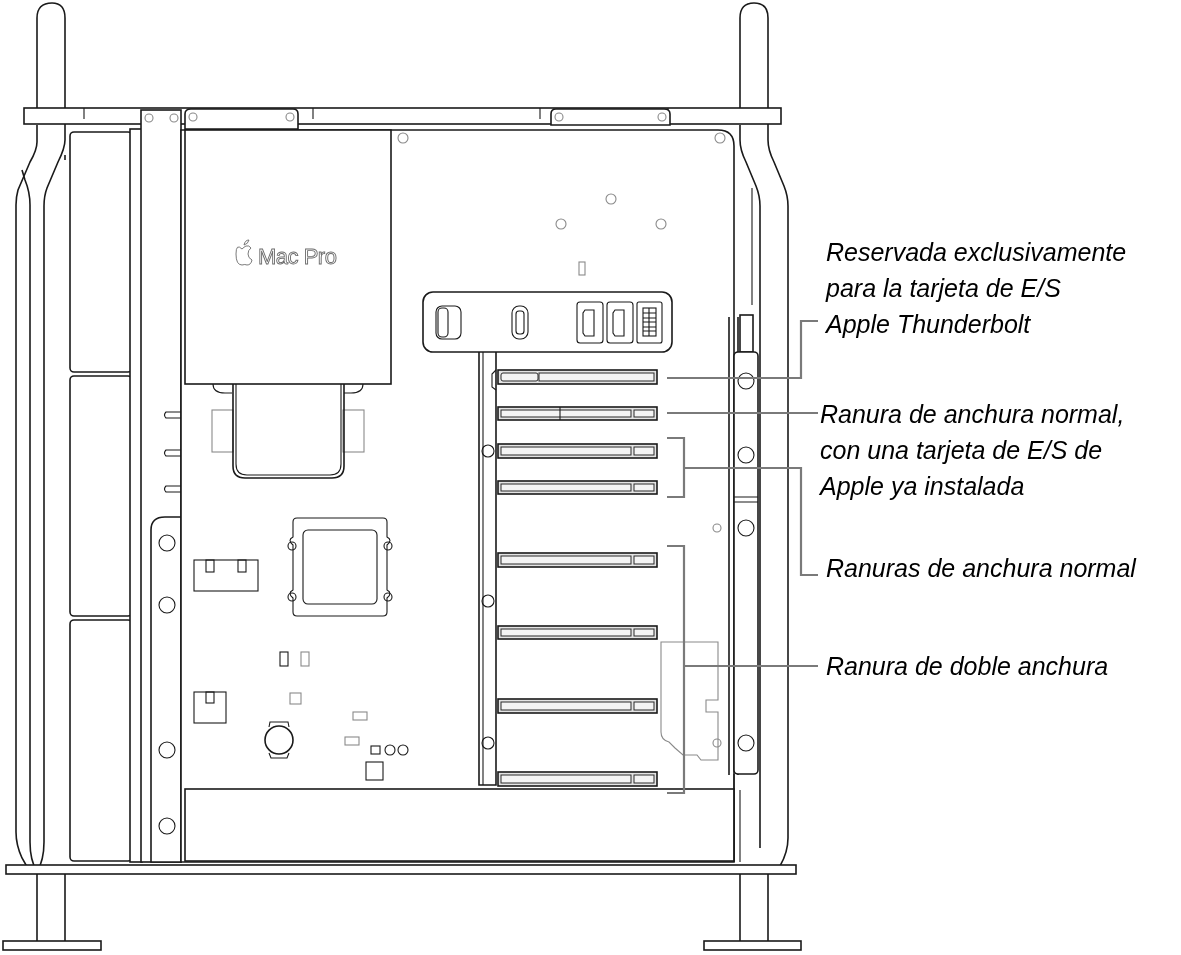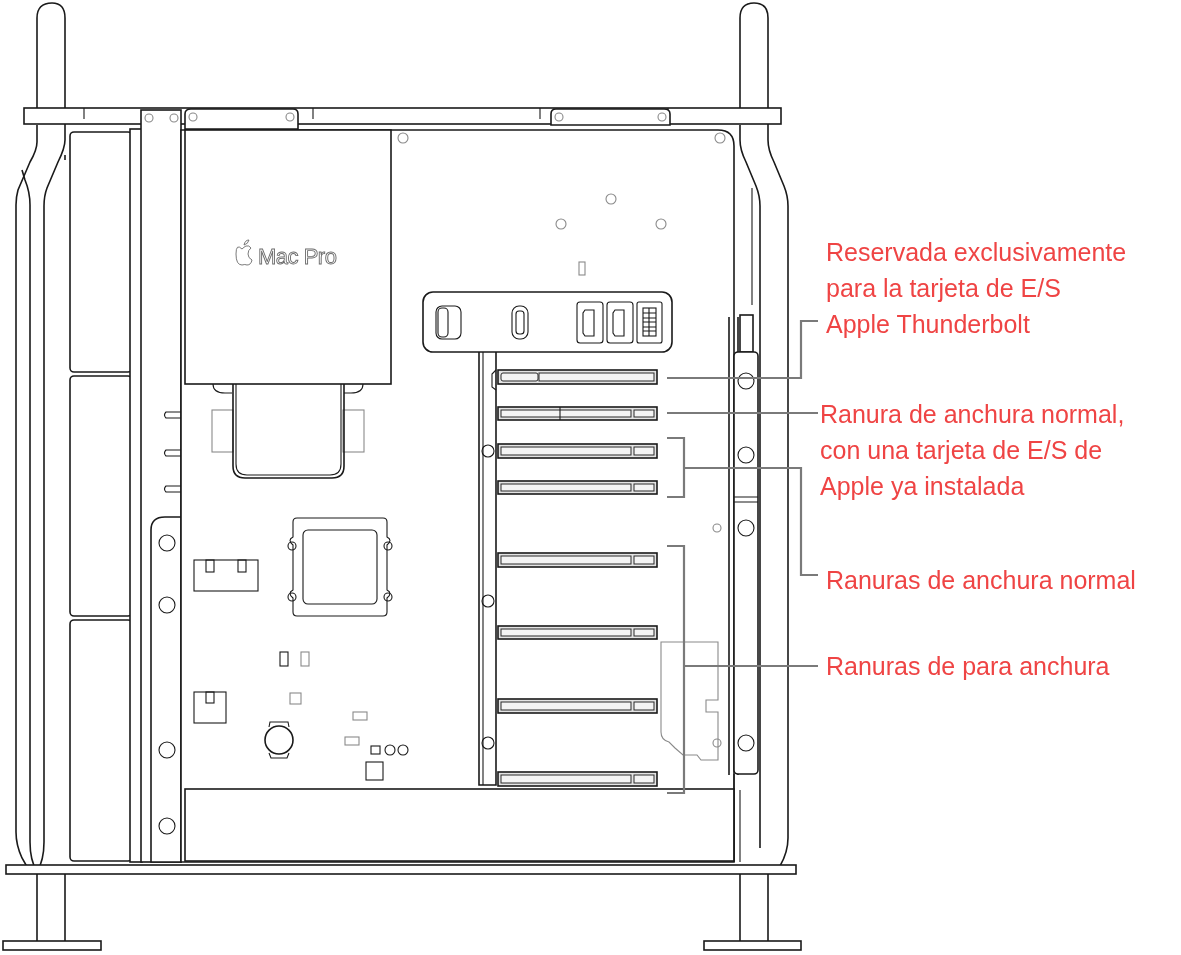--- a/index.html
+++ b/index.html
@@ -11,22 +11,23 @@
   .wh { fill: #ffffff; stroke: #1a1a1a; stroke-width: 1.6; }
   .slot { fill: #e4e4e4; stroke: #1a1a1a; stroke-width: 1.6; }
   .slot-in { fill: #f4f4f4; stroke: #2a2a2a; stroke-width: 1; }
   .callout { fill: none; stroke: #7a7a7a; stroke-width: 2.2; }
   .logo-text { font-family: "Liberation Sans", sans-serif; font-size: 22px; fill: #ffffff; stroke: #6b6b6b; stroke-width: 0.9; letter-spacing: -0.5px; }
   .label {
     position: absolute;
     font-family: "Liberation Sans", sans-serif;
     font-size: 25px;
     line-height: 36px;
-    color: #ef4444;
+    color: #000000;
     white-space: pre-line;
+    font-style: italic;
   }
 </style>
 </head>
 <body>
 
 <svg id="diagram" viewBox="0 0 1181 955" xmlns="http://www.w3.org/2000/svg">
 
   <g>
     <path class="ln" d="M37,108 L37,18 Q37,3 52,3 Q65,3 65,18 L65,140 Q65,148 58,162 L47,188 Q44,196 44,206 L44,842 Q44,860 37,872 Q30,860 30,842 L30,205 Q30,192 25,180 L22,170"></path>
     <path class="ln" d="M37,125 L37,142 Q37,150 30,162 L18,190 Q16,197 16,205 L16,832 Q16,845 22,858 L30,872"></path>
@@ -217,14 +218,14 @@
     <path class="callout" d="M667,546 L684,546 L684,793 L667,793 M684,666 L818,666"></path>
   </g>
 </svg>
 
 <div class="label" style="left:826px; top:234px;">Reservada exclusivamente
 para la tarjeta de E/S
 Apple Thunderbolt</div>
 <div class="label" style="left:820px; top:396px;">Ranura de anchura normal,
 con una tarjeta de E/S de
 Apple ya instalada</div>
-<div class="label" style="left:826px; top:562px;">Ranuras de anchura normal</div>
-<div class="label" style="left:826px; top:648px;">Ranuras de para anchura</div>
+<div class="label" style="left:826px; top:550px;">Ranuras de anchura normal</div>
+<div class="label" style="left:826px; top:648px;">Ranura de doble anchura</div>
 
 </body></html>

